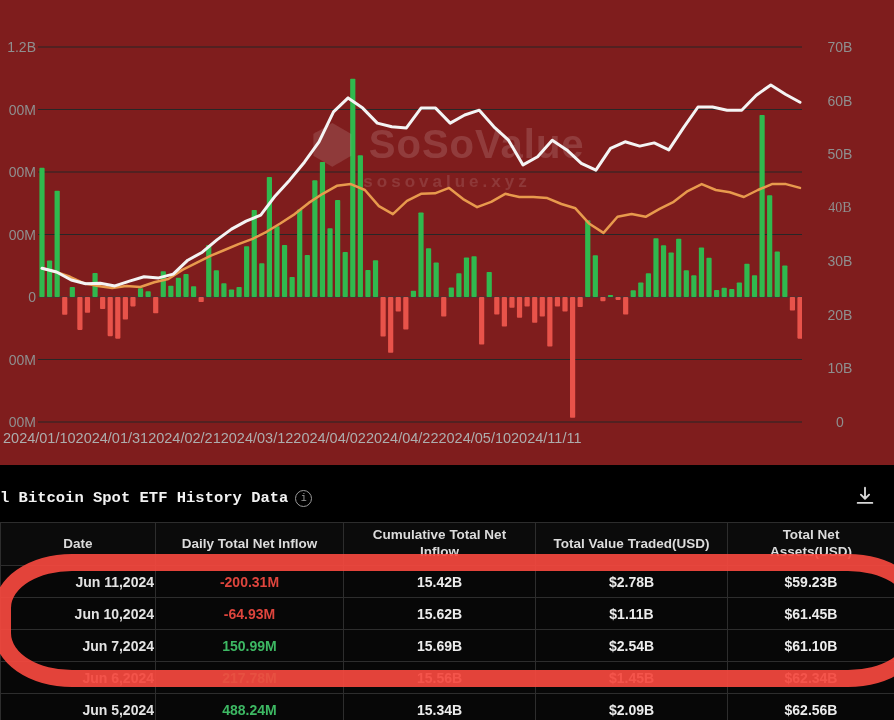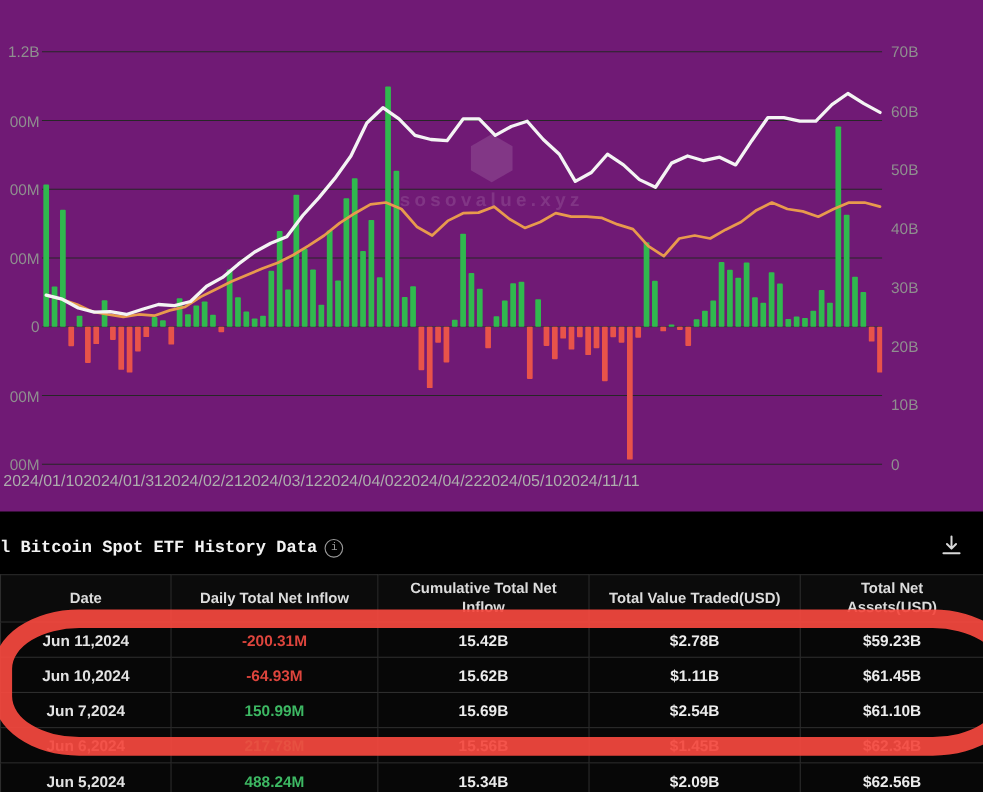--- a/index.html
+++ b/index.html
@@ -1,44 +1,44 @@
 <!DOCTYPE html>
 <html><head>
 <meta charset="utf-8">
 <style>
   html,body{margin:0;padding:0;background:#000;}
   body{width:894px;height:720px;position:relative;overflow:hidden;
        font-family:"Liberation Sans","DejaVu Sans",sans-serif;
        -webkit-font-smoothing:antialiased;color:#e6e6e6;}
   
-  #chart{position:absolute;left:0;top:0;width:894px;height:465px;background:#701a75;}
+  #chart{position:absolute;left:0;top:0;width:894px;height:465px;background:#7f1d1d;}
   #plot-svg{position:absolute;left:38px;top:40px;}
   .yl{position:absolute;left:0;width:36px;text-align:right;font-size:14px;color:#8f8f8f;line-height:14px;}
-  .yr{position:absolute;left:810px;width:60px;text-align:left;font-size:14px;color:#8f8f8f;line-height:14px;}
+  .yr{position:absolute;left:810px;width:60px;text-align:center;font-size:14px;color:#8f8f8f;line-height:14px;}
   #x-labels{position:absolute;left:0;right:0;top:430px;display:flex;
             padding:0 3px;font-size:14.5px;color:#adadad;}
   #x-labels div{white-space:nowrap;}
   
   #watermark{position:absolute;left:0;top:118px;width:894px;text-align:center;pointer-events:none;}
   #wm-row{display:flex;align-items:center;justify-content:center;gap:14px;}
   #wm-logo{font-size:52px;color:rgba(255,255,255,0.13);line-height:52px;}
   #wm-brand{font-size:40px;font-weight:700;color:rgba(255,255,255,0.14);letter-spacing:1px;}
   #wm-domain{font-size:17px;font-weight:700;color:rgba(255,255,255,0.12);letter-spacing:4px;margin-top:2px;}
   
   #tbl-head{position:absolute;left:0;top:478px;width:894px;height:40px;display:flex;align-items:center;font-family:Liberation Mono, monospace;}
   #tbl-title{font-size:15.5px;font-weight:700;color:#f2f2f2;margin-left:0;}
   #info-icon{display:inline-block;width:15px;height:15px;border:1.4px solid #9a9a9a;border-radius:50%;
              color:#9a9a9a;font-size:10px;line-height:15px;text-align:center;margin-left:7px;font-style:normal;}
   #dl-btn{position:absolute;right:14px;top:481px;width:30px;height:30px;display:flex;align-items:center;justify-content:center;}
   table{position:absolute;left:0;top:522px;width:894px;border-collapse:collapse;table-layout:fixed;
         font-size:14px;}
   th,td{border:1px solid #2d2d2d;text-align:center;overflow:hidden;}
   th{height:42px;font-size:13.5px;font-weight:700;color:#dcdcdc;background:#0b0b0b;padding:0 14px;line-height:1.25;}
   td{height:29px;font-weight:700;color:#ececec;background:#070707;}
-  td.date{text-align:center;color:#e3e3e3;}
+  td.date{text-align:right;color:#e3e3e3;}
   td.neg{color:#de453d;}
   td.pos{color:#3db863;}
   col.c0{width:155px;} col.c1{width:188px;} col.c2{width:192px;} col.c3{width:192px;} col.c4{width:167px;}
   
   #annotation{position:absolute;left:-6px;top:554px;width:898px;height:99px;z-index:6;
               border:17px solid #f4483e;border-radius:78px/54px;opacity:0.93;pointer-events:none;}
 </style>
 </head>
 <body>
 
@@ -161,30 +161,31 @@
       <div class="yl" style="top: 165px;">00M</div>
       <div class="yl" style="top: 227.5px;">00M</div>
       <div class="yl" style="top: 290px;">0</div>
       <div class="yl" style="top: 352.5px;">00M</div>
       <div class="yl" style="top: 415px;">00M</div>
     </div>
   <div id="right-axis">
       <div class="yr" style="top: 40.01px;">70B</div>
       <div class="yr" style="top: 93.58px;">60B</div>
       <div class="yr" style="top: 147.15px;">50B</div>
-      <div class="yr" style="top: 200.72px;">40B</div>
+      <div class="yr" style="top: 200.72px; font-family: Liberation Serif, serif;">40B</div>
       <div class="yr" style="top: 254.29px;">30B</div>
       <div class="yr" style="top: 307.86px;">20B</div>
       <div class="yr" style="top: 361.43px;">10B</div>
       <div class="yr" style="top: 415px;">0</div>
     </div>
 
   <div id="watermark">
     <div id="wm-row">
       <span id="wm-logo">⬢</span>
+      <span id="wm-brand">SoSoValue</span>
     </div>
     <div id="wm-domain">sosovalue.xyz</div>
   </div>
 
   <div id="x-labels">
       <div>2024/01/10</div>
       <div>2024/01/31</div>
       <div>2024/02/21</div>
       <div>2024/03/12</div>
       <div>2024/04/02</div>

